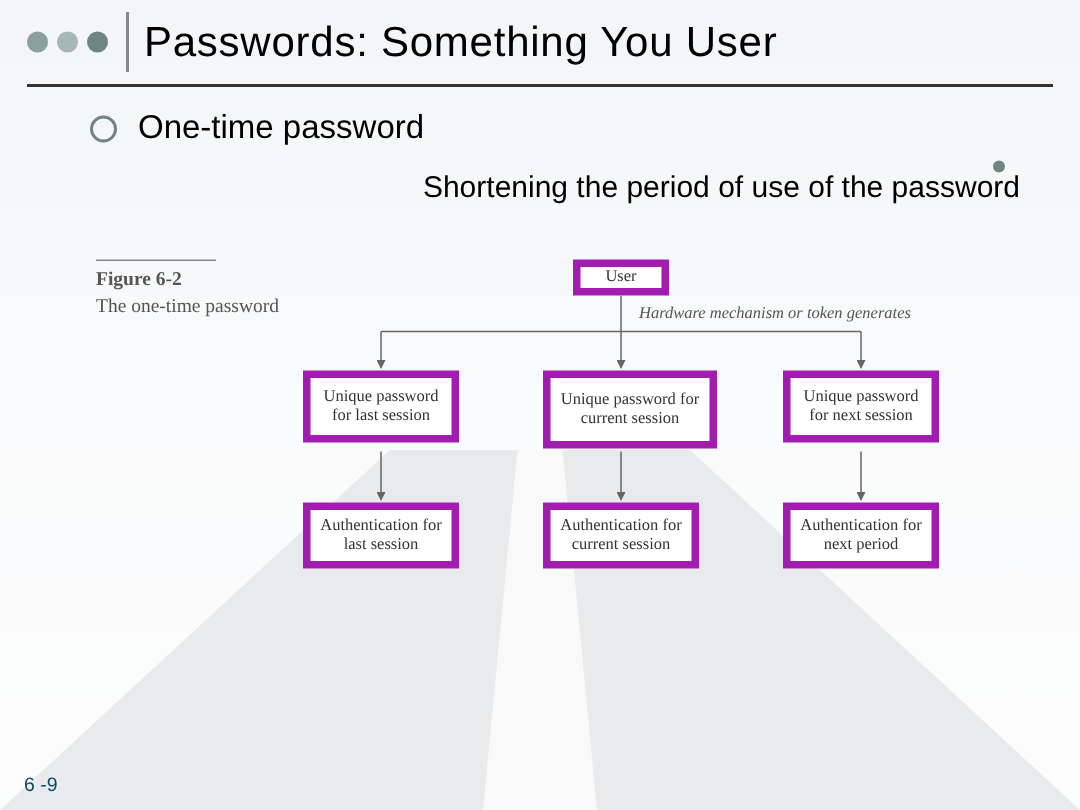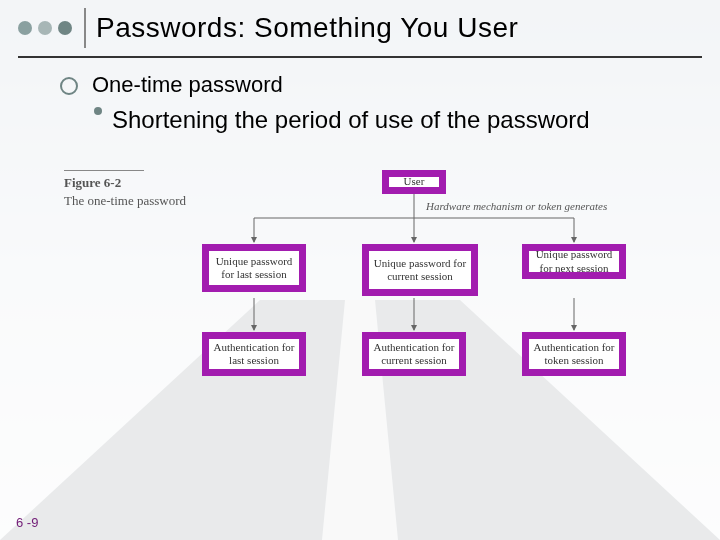--- a/index.html
+++ b/index.html
@@ -67,23 +67,24 @@
     margin-bottom: 8px;
   }
   .lvl1 .b {
     width: 14px; height: 14px; border:2px solid #6f8584; border-radius:50%;
     margin-right: 14px;
     position: relative;
     top: 3px;
   }
   .lvl2 {
     display: flex;
-    align-items: flex-start;
-    font-size: 24px;
+    align-items: flex-end;
+    font-size: 20px;
     margin-left: 34px;
+    flex-direction: column;
   }
   .lvl2 .b {
     width: 8px; height: 8px; background:#6f8584; border-radius:50%;
     margin-right: 10px;
     position: relative;
     top: 1px;
   }
   .figure-area {
     display: flex;
     margin-top: 36px;
@@ -108,21 +109,21 @@
   .diagram {
     position: relative;
     width: 440px;
     height: 250px;
     font-family: "Times New Roman", serif;
     font-size: 11px;
     color: #333;
   }
   .diagram .box {
     position: absolute;
-    border: 7px solid #a21caf;
+    border: 5px solid #a21caf;
     background: #fff;
     text-align: center;
     display: flex;
     align-items: center;
     justify-content: center;
     line-height: 1.2;
     padding: 3px 4px;
     box-sizing: border-box;
   }
   .diagram svg {
@@ -134,21 +135,21 @@
     position: absolute;
     font-style: italic;
     font-size: 11px;
     color: #555;
   }
   .page-num {
     position: absolute;
     left: 16px;
     bottom: 10px;
     font-size: 13px;
-    color: #701a75;
+    color: #0c4a6e;
     z-index: 2;
     margin-top: 20px;
   }
 </style>
 </head>
 <body>
 
 <svg class="bg-img" viewBox="0 0 720 540" preserveAspectRatio="none">
   <defs>
     <linearGradient id="sky" x1="0" y1="0" x2="0" y2="1">
@@ -217,30 +218,30 @@
       </div>
 
       <div class="hw-label" style="left:232px; top:30px;">Hardware mechanism or token generates</div>
 
       <div class="box" style="left:8px;   top:74px;  width:104px; height:48px;">
         <span>Unique password for last session</span>
       </div>
       <div class="box" style="left:168px; top:74px;  width:116px; height:52px;">
         <span>Unique password for current session</span>
       </div>
-      <div class="box" style="left:328px; top:74px;  width:104px; height:35px;">
+      <div class="box" style="left:328px; top:74px;  width:104px; height:48px;">
         <span>Unique password for next session</span>
       </div>
 
       <div class="box" style="left:8px;   top:162px; width:104px; height:44px;">
         <span>Authentication for last session</span>
       </div>
       <div class="box" style="left:168px; top:162px; width:104px; height:44px;">
         <span>Authentication for current session</span>
       </div>
       <div class="box" style="left:328px; top:162px; width:104px; height:44px;">
-        <span>Authentication for token session</span>
+        <span>Authentication for next period</span>
       </div>
     </div>
   </div>
 
   <div class="page-num">6 -9</div>
 </div>
 
 </body></html>

